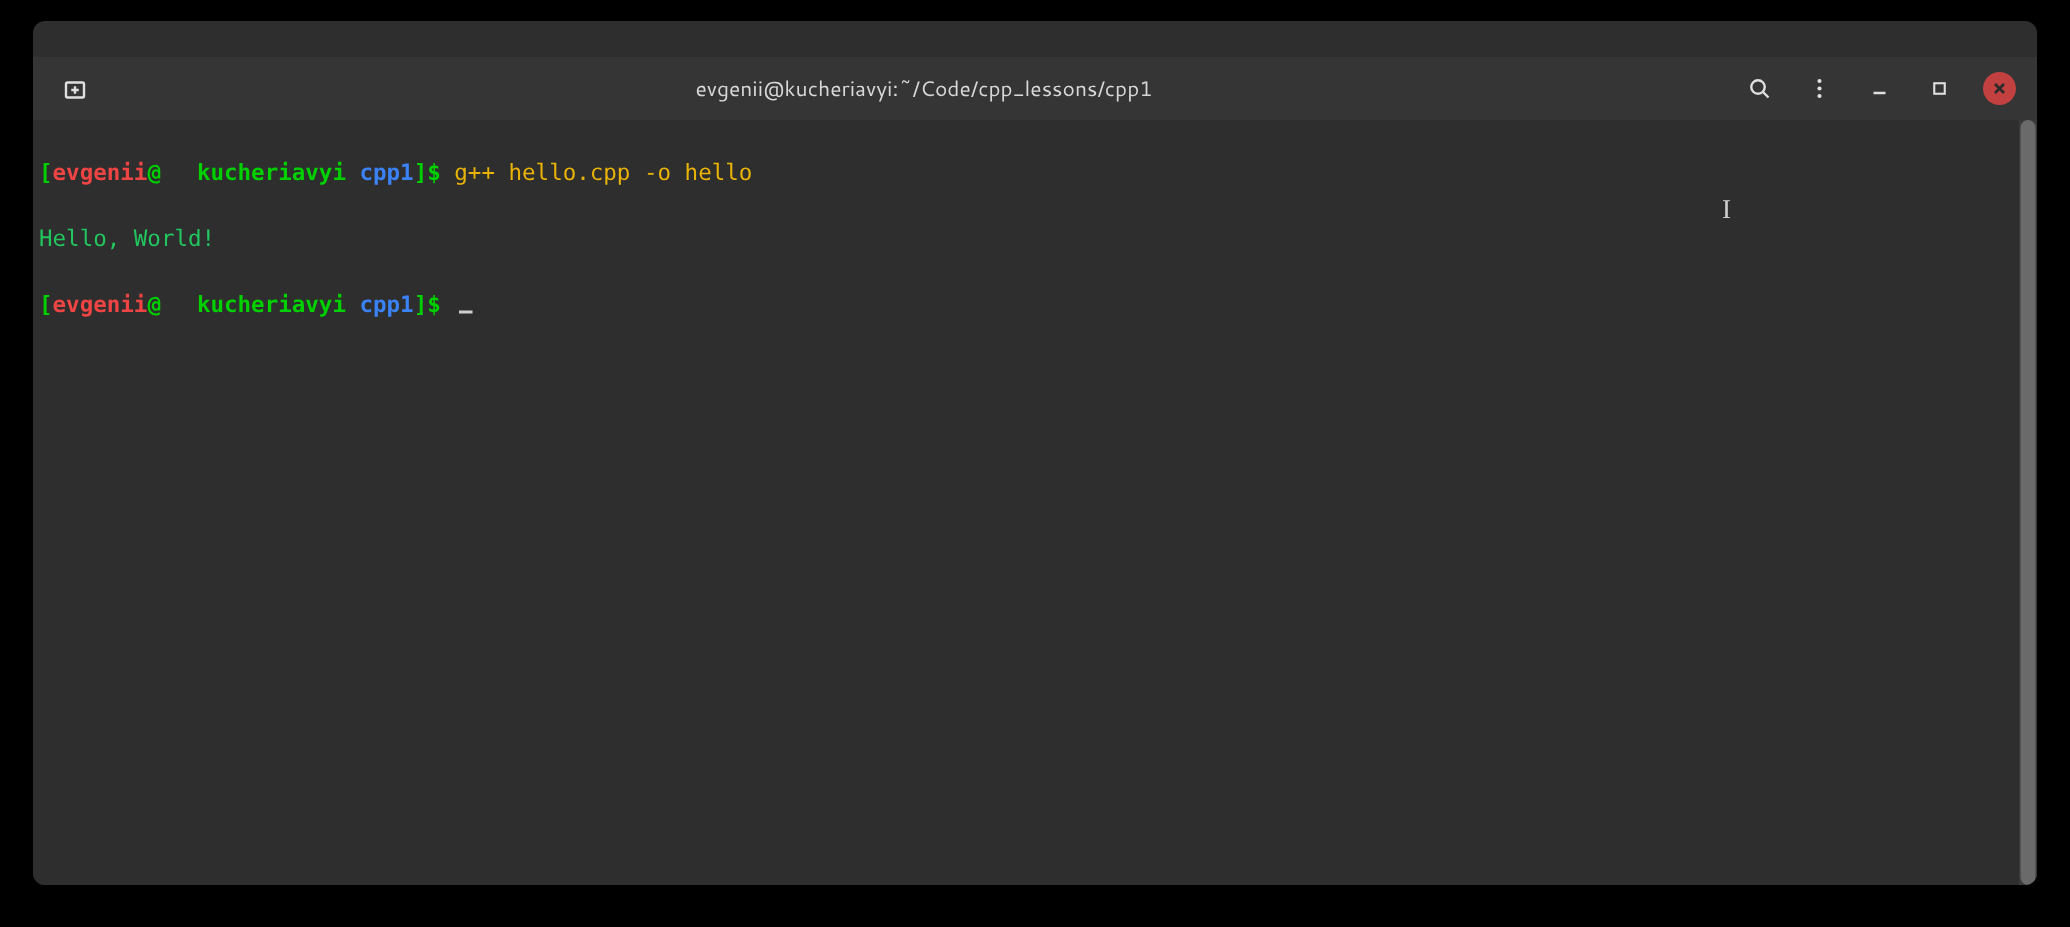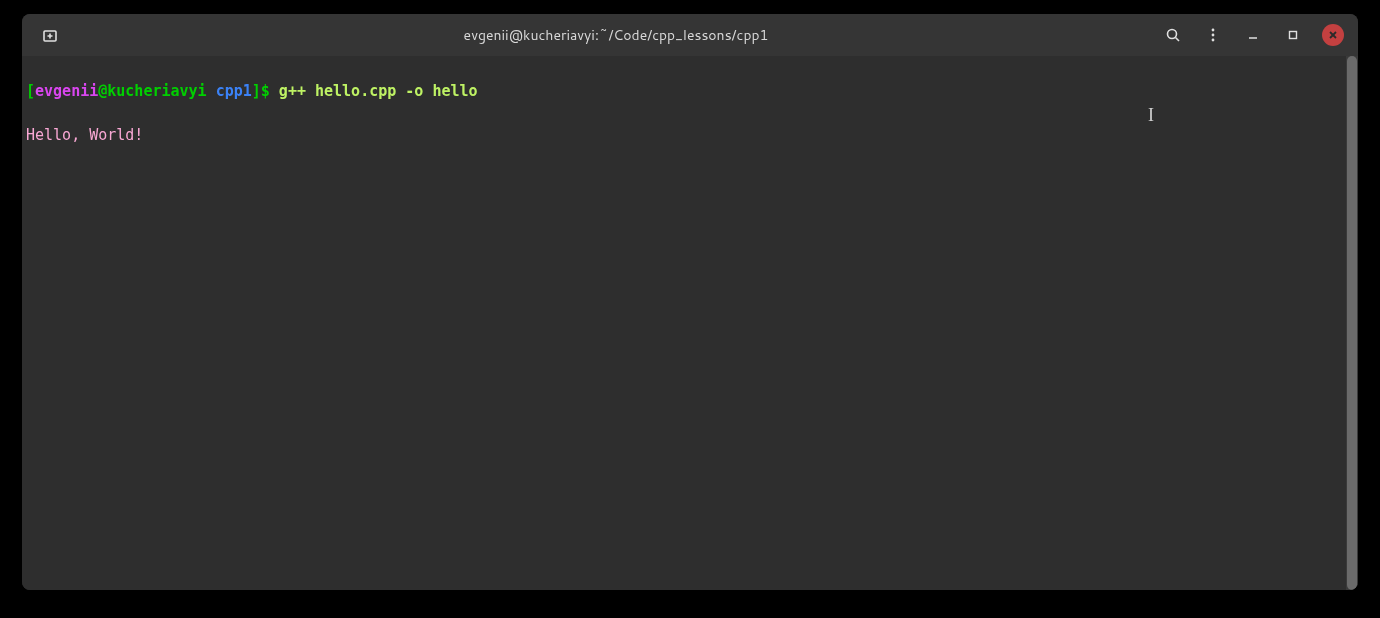--- a/index.html
+++ b/index.html
@@ -23,20 +23,21 @@
       flex-direction: column;
       overflow: hidden;
     }
     .titlebar {
       height: 42px;
       background: #353535;
       display: flex;
       align-items: center;
       padding: 0 8px;
       gap: 16px;
+      margin-top: 24px;
     }
     .titlebar-left {
       width: 40px;
       display: flex;
       align-items: center;
       justify-content: center;
     }
     .titlebar-title {
       flex: 1;
       text-align: center;
@@ -98,27 +99,27 @@
       position: absolute;
       top: 0;
       left: 1px;
       width: 10px;
       height: 100%;
       background: #6a6a6a;
       border-radius: 5px;
     }
     .line { display: block; }
     .bracket { color: #00d000; font-weight: bold; }
-    .user { color: #d946ef; font-weight: bold; }
+    .user { color: #ef4444; font-weight: bold; }
     .at { color: #00d000; font-weight: bold; }
-    .host { color: #00d000; font-weight: bold; }
+    .host { color: #00d000; font-weight: bold; margin-left: 24px; }
     .dir { color: #3b82f6; font-weight: bold; }
     .dollar { color: #00d000; font-weight: bold; }
-    .cmd { color: #bef264; font-weight: bold; }
-    .out { color: #f9a8d4; }
+    .cmd { color: #eab308; }
+    .out { color: #22c55e; }
     .cursor {
       display: inline-block;
       width: 9px;
       height: 2px;
       background: #cfcfcf;
       vertical-align: -1px;
       margin-left: 3px;
     }
     .ibeam-cursor {
       position: absolute;
@@ -172,18 +173,19 @@
           <line x1="2" y1="2" x2="8" y2="8"></line>
           <line x1="8" y1="2" x2="2" y2="8"></line>
         </svg>
       </div>
     </div>
   </div>
 
   <div class="terminal-body">
 <span class="line"><span class="bracket">[</span><span class="user">evgenii</span><span class="at">@</span><span class="host">kucheriavyi</span><span> </span><span class="dir">cpp1</span><span class="bracket">]</span><span class="dollar">$</span><span class="cmd"> g++ hello.cpp -o hello</span></span>
 <span class="line out">Hello, World!</span>
+<span class="line"><span class="bracket">[</span><span class="user">evgenii</span><span class="at">@</span><span class="host">kucheriavyi</span><span> </span><span class="dir">cpp1</span><span class="bracket">]</span><span class="dollar">$</span><span class="cmd"> </span><span class="cursor"></span></span>
     <div class="scrollbar">
       <div class="scrollbar-thumb"></div>
     </div>
     <span class="ibeam-cursor" style="left:1126px;top:48px;">I</span>
   </div>
 </div>
 
 </body></html>

